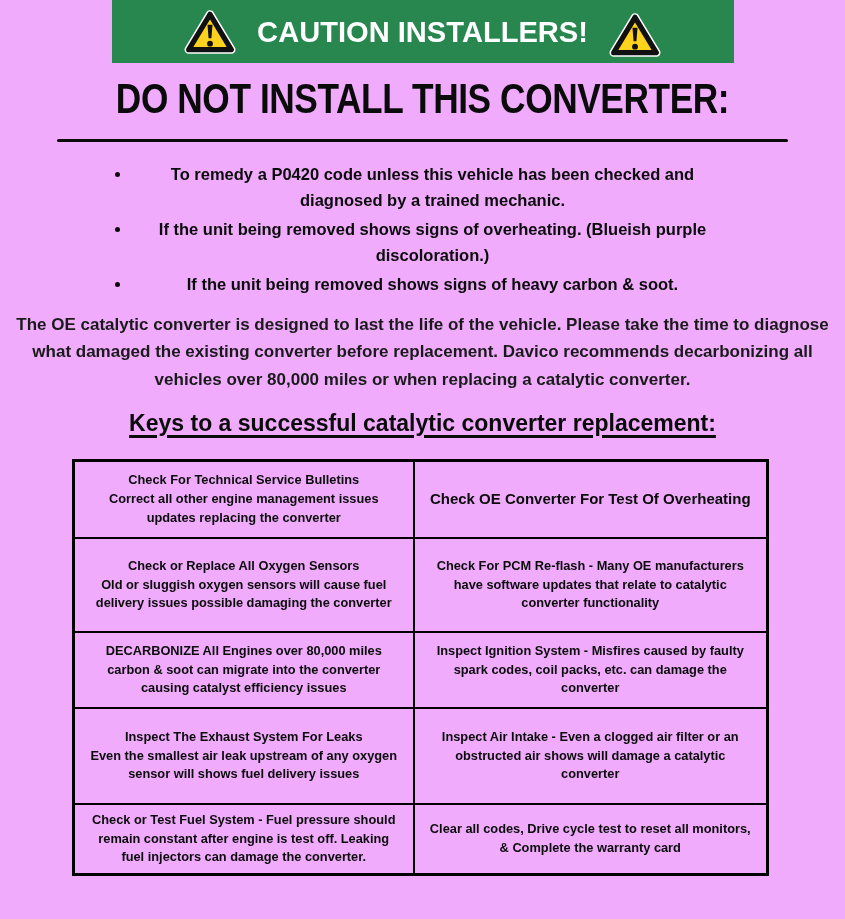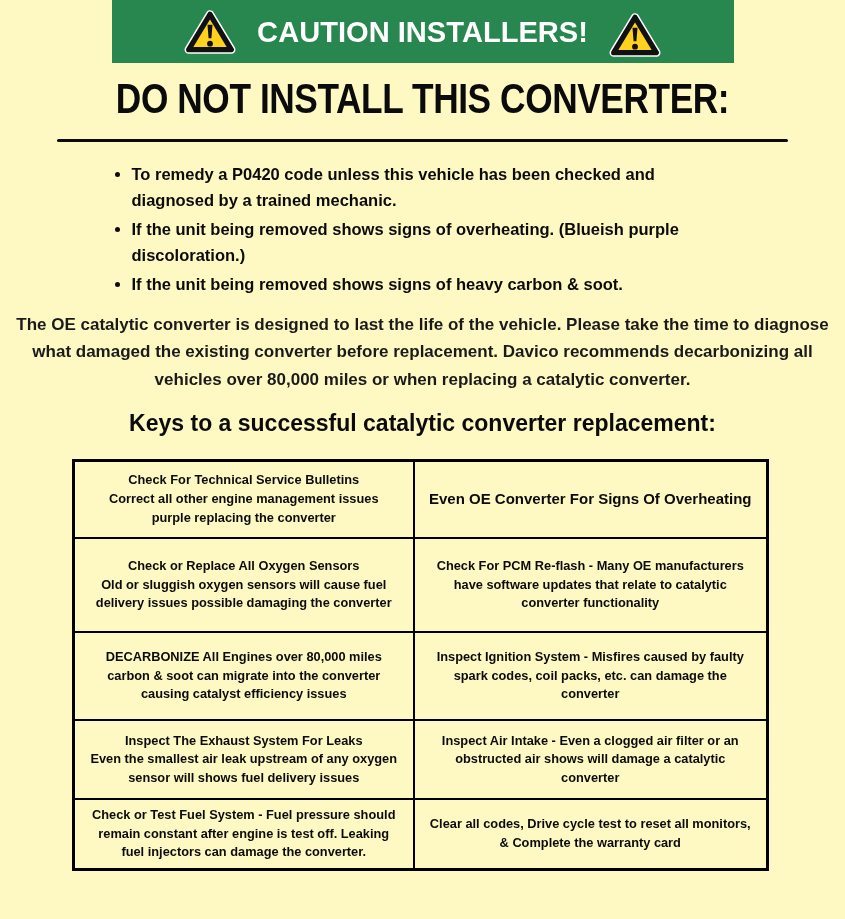--- a/index.html
+++ b/index.html
@@ -3,21 +3,21 @@
 <meta charset="utf-8">
 <style>
   * { box-sizing: border-box; }
   html, body { margin: 0; padding: 0; }
   body {
     width: 845px; height: 919px;
     background: #ffffff;
     font-family: "Liberation Sans", sans-serif;
     color: #111;
   }
-  .page { position: relative; width: 845px; height: 919px; overflow: hidden; background:#fef9c3; }
+  .page { position: relative; width: 845px; height: 919px; overflow: hidden; background:#f0abfc; }
 
   
   .banner {
     width: 622px; height: 63px;
     margin: 0 auto;
     background: #27874F;
     display: flex; align-items: center; justify-content: center;
     gap: 16px;
   }
   .banner-title {
@@ -54,40 +54,41 @@
   
   .warnings {
     width: 622px;
     margin: 19px auto 0 auto;
     padding-left: 20px;
     font-weight: 700;
     font-size: 16.5px;
     line-height: 1.6;
     color: #0b0b0b;
   }
-  .warnings li { margin-bottom: 2px; }
+  .warnings li { margin-bottom: 2px; text-align: center; }
 
   
   .paragraph {
     margin: 14px auto 0 auto;
     width: 838px;
     text-align: center;
     font-size: 17px;
     line-height: 1.62;
     font-weight: 700;
     color: #1a1a1a;
   }
 
   
   .keys-heading {
     margin-top: 16px;
     text-align: center;
     font-size: 23px;
     font-weight: 800;
     color: #0b0b0b;
+    text-decoration: underline;
     text-decoration-thickness: 2.5px;
     text-underline-offset: 4px;
   }
 
   
   .tips-table {
     border-collapse: collapse;
     table-layout: fixed;
     width: 694px;
     margin: 22px 0 0 72px;
@@ -100,22 +101,22 @@
     font-weight: 700;
     font-size: 12.8px;
     line-height: 1.45;
     padding: 6px 13px;
     color: #0b0b0b;
   }
   .col-left  { width: 340px; }
   .col-right { width: 354px; }
   .tips-table tr:nth-child(1) { height: 78px; }
   .tips-table tr:nth-child(2) { height: 94px; }
-  .tips-table tr:nth-child(3) { height: 88px; }
-  .tips-table tr:nth-child(4) { height: 79px; }
+  .tips-table tr:nth-child(3) { height: 76px; }
+  .tips-table tr:nth-child(4) { height: 96px; }
   .tips-table tr:nth-child(5) { height: 66px; }
   .tips-table tr:nth-child(6) { height: 79px; }
   .cell-lg { font-size: 15px !important; }
   .cell-line { display: block; }
 </style>
 </head>
 <body>
 
 <div class="page">
 
@@ -155,24 +156,24 @@
 
   <table class="tips-table">
     <colgroup>
         <col class="col-left">
         <col class="col-right">
       </colgroup>
     <tbody>
       <tr>
         <td>
           <span class="cell-line">Check For Technical Service Bulletins</span>
-          <span class="cell-line">Correct all other engine management issues purple replacing the converter</span>
+          <span class="cell-line">Correct all other engine management issues updates replacing the converter</span>
         </td>
         <td class="cell-lg">
-          <span class="cell-line">Even OE Converter For Signs Of Overheating</span>
+          <span class="cell-line">Check OE Converter For Test Of Overheating</span>
         </td>
       </tr>
       <tr>
         <td>
           <span class="cell-line">Check or Replace All Oxygen Sensors</span>
           <span class="cell-line">Old or sluggish oxygen sensors will cause fuel delivery issues possible damaging the converter</span>
         </td>
         <td>
           <span class="cell-line">Check For PCM Re-flash - Many OE manufacturers have software updates that relate to catalytic converter functionality</span>
         </td>

